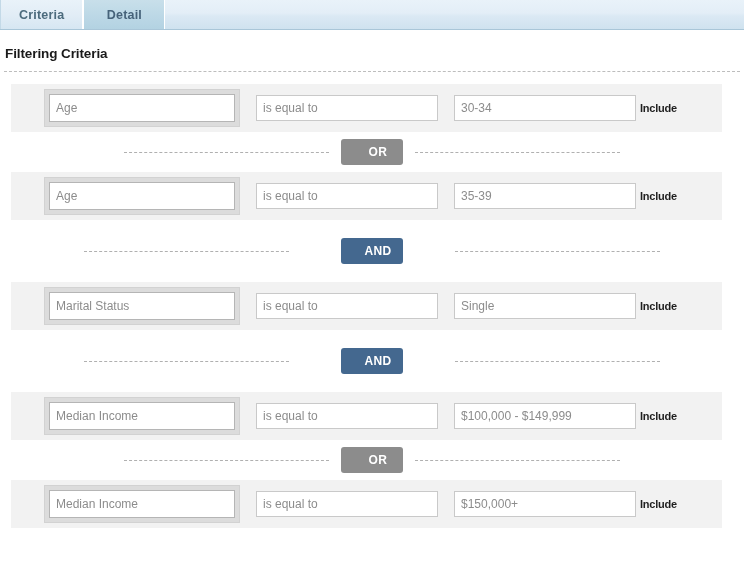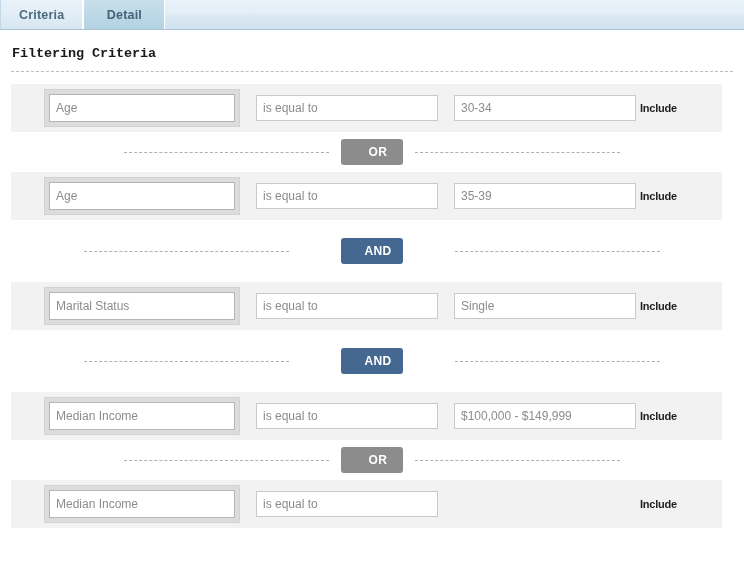--- a/index.html
+++ b/index.html
@@ -47,23 +47,22 @@
     border-left: 1px solid #ffffff;
     border-right: 1px solid #ffffff;
     color: #46637a;
   }
   .tab-filler {
     flex: 1 1 auto;
   }
 
   
   .content {
-    padding: 0 11px;
-    box-sizing: border-box;
-    font-family: Liberation Mono, monospace;
+    padding: 0 4px;
+    box-sizing: border-box;
   }
   .section-title {
     font-size: 13.5px;
     font-weight: bold;
     color: #1a1a1a;
     padding: 16px 0 10px 1px;
     letter-spacing: -.1px;
   }
   .hrule {
     height: 0;
@@ -251,14 +250,15 @@
   <div class="dash"></div>
   <div class="op-chip or">OR</div>
   <div class="dash"></div>
 </div>
 
 <div class="crit-row">
   <div class="field-wrap">
     <div class="fld">Median Income</div>
   </div>
   <div class="fld-plain fld-op">is equal to</div>
+  <div class="fld-plain fld-val">$150,000+</div>
   <div class="include-label">Include</div>
 </div>
 
 </body></html>

